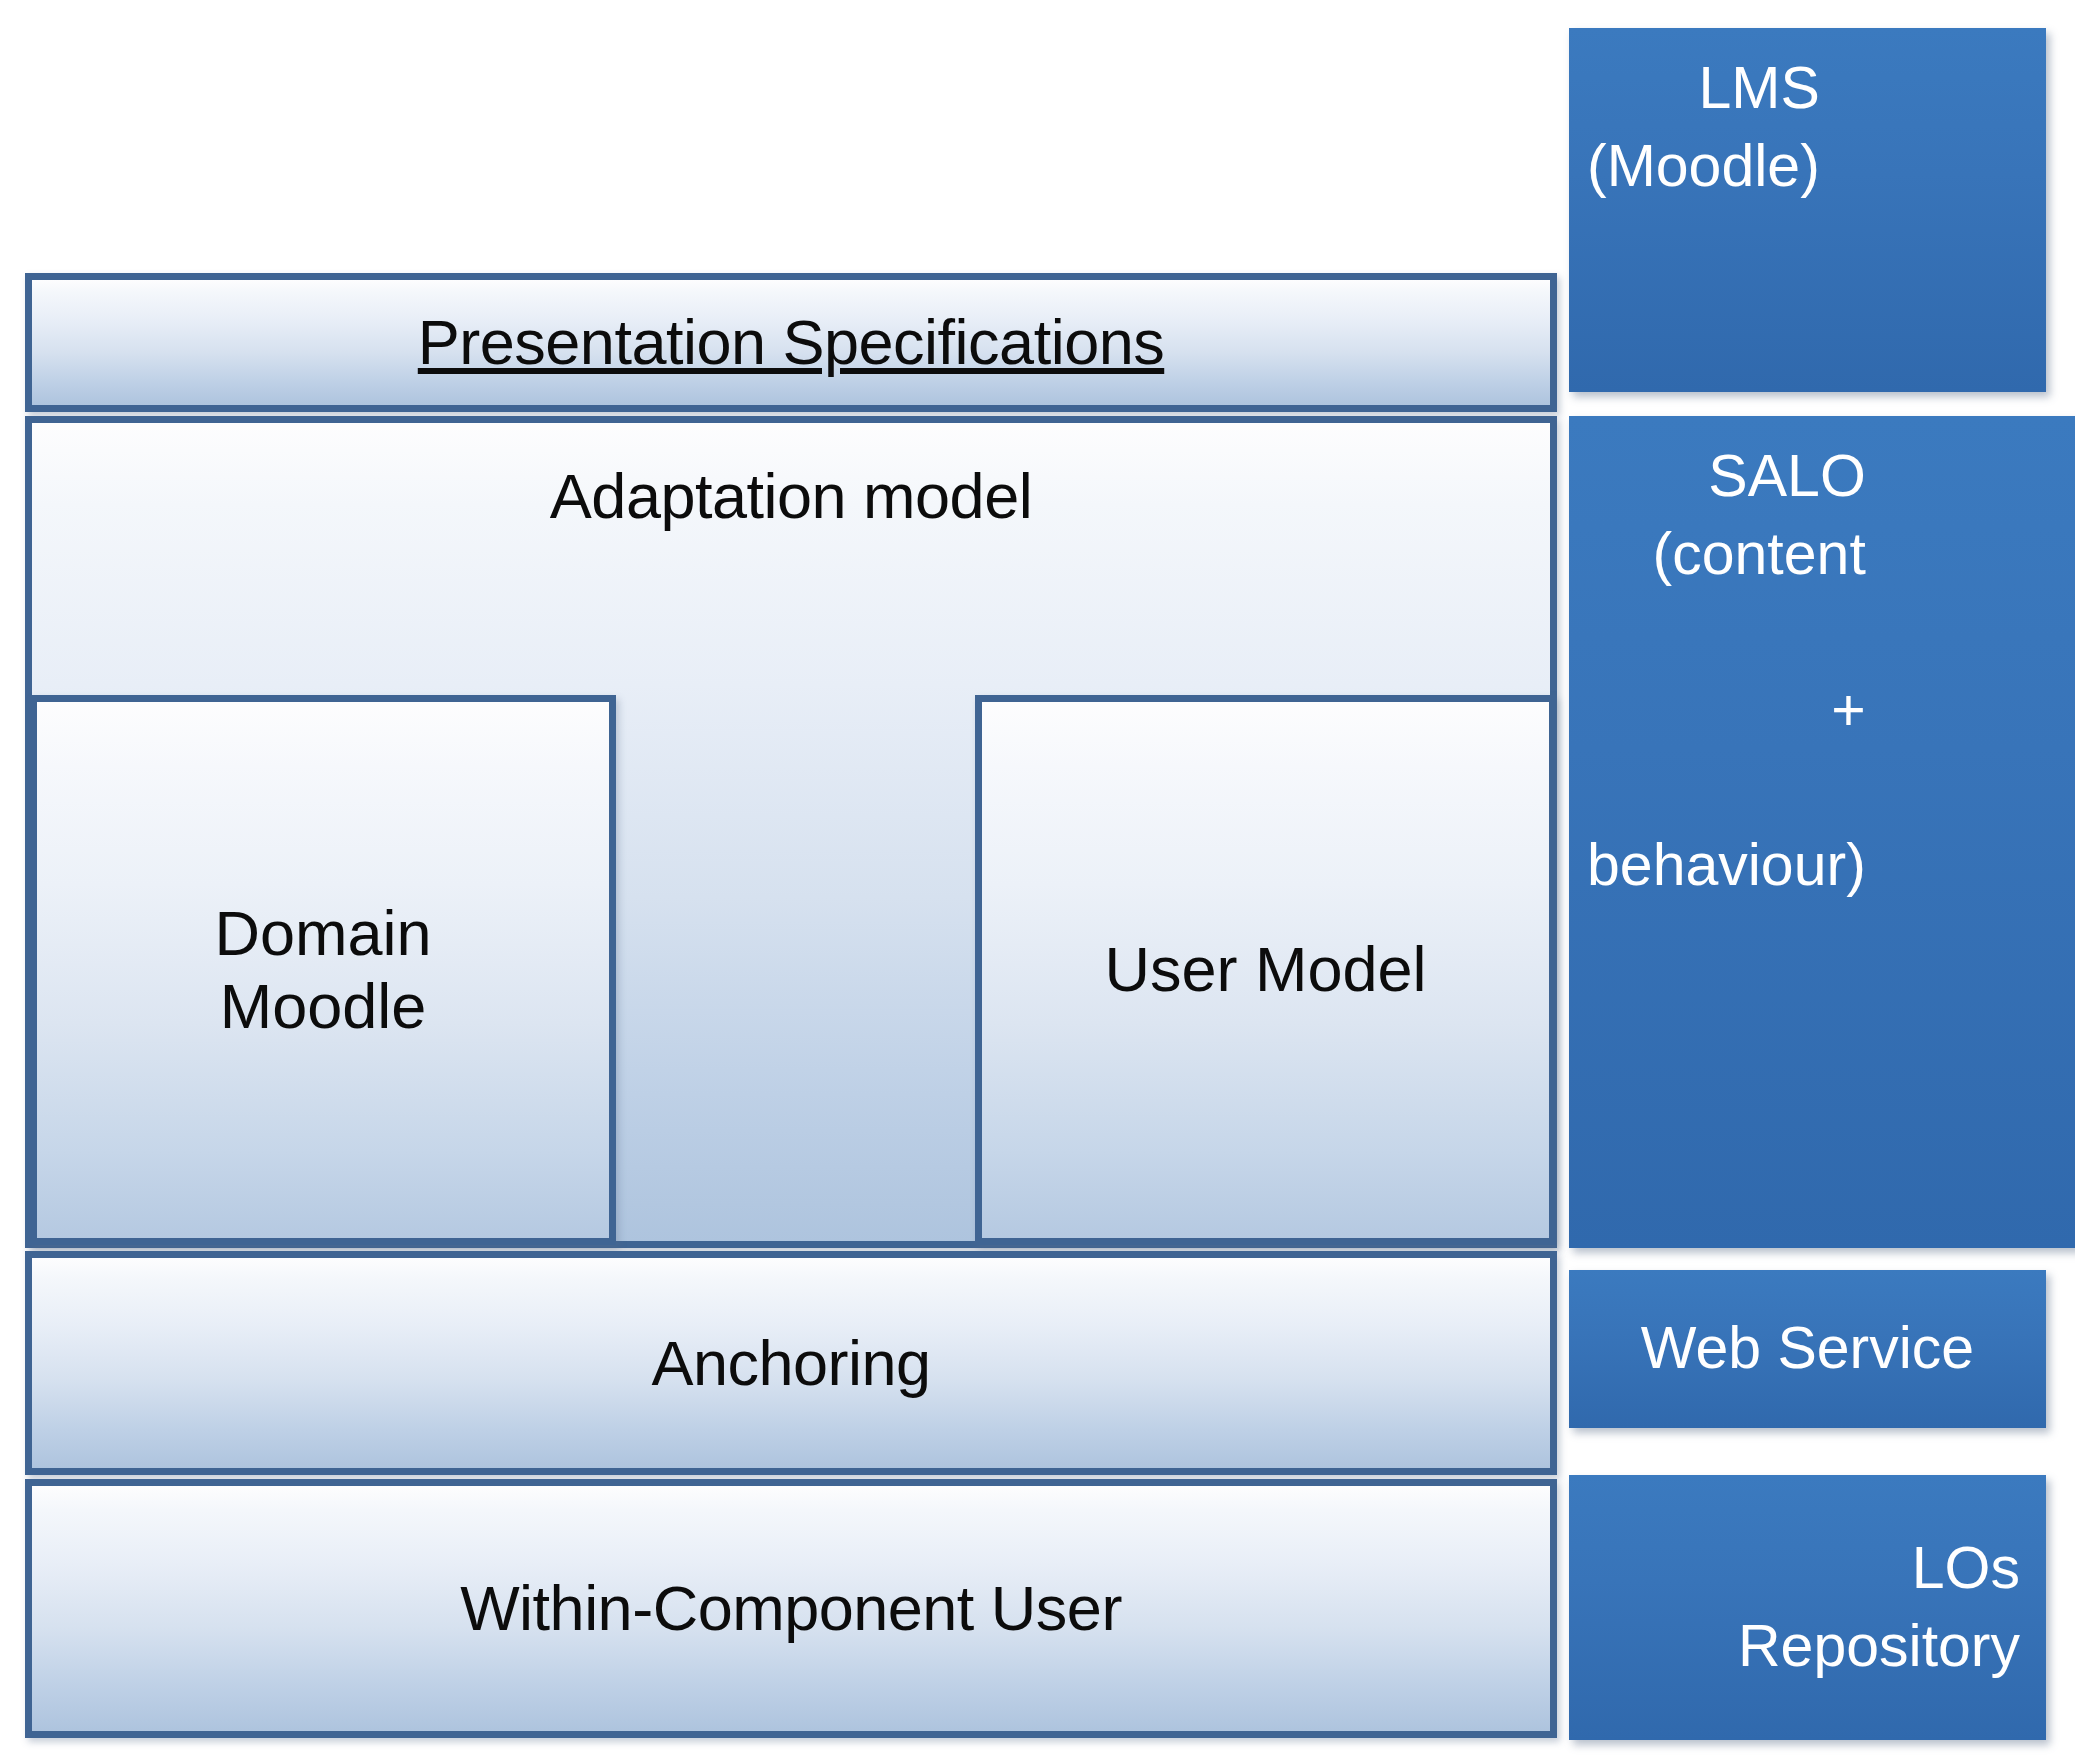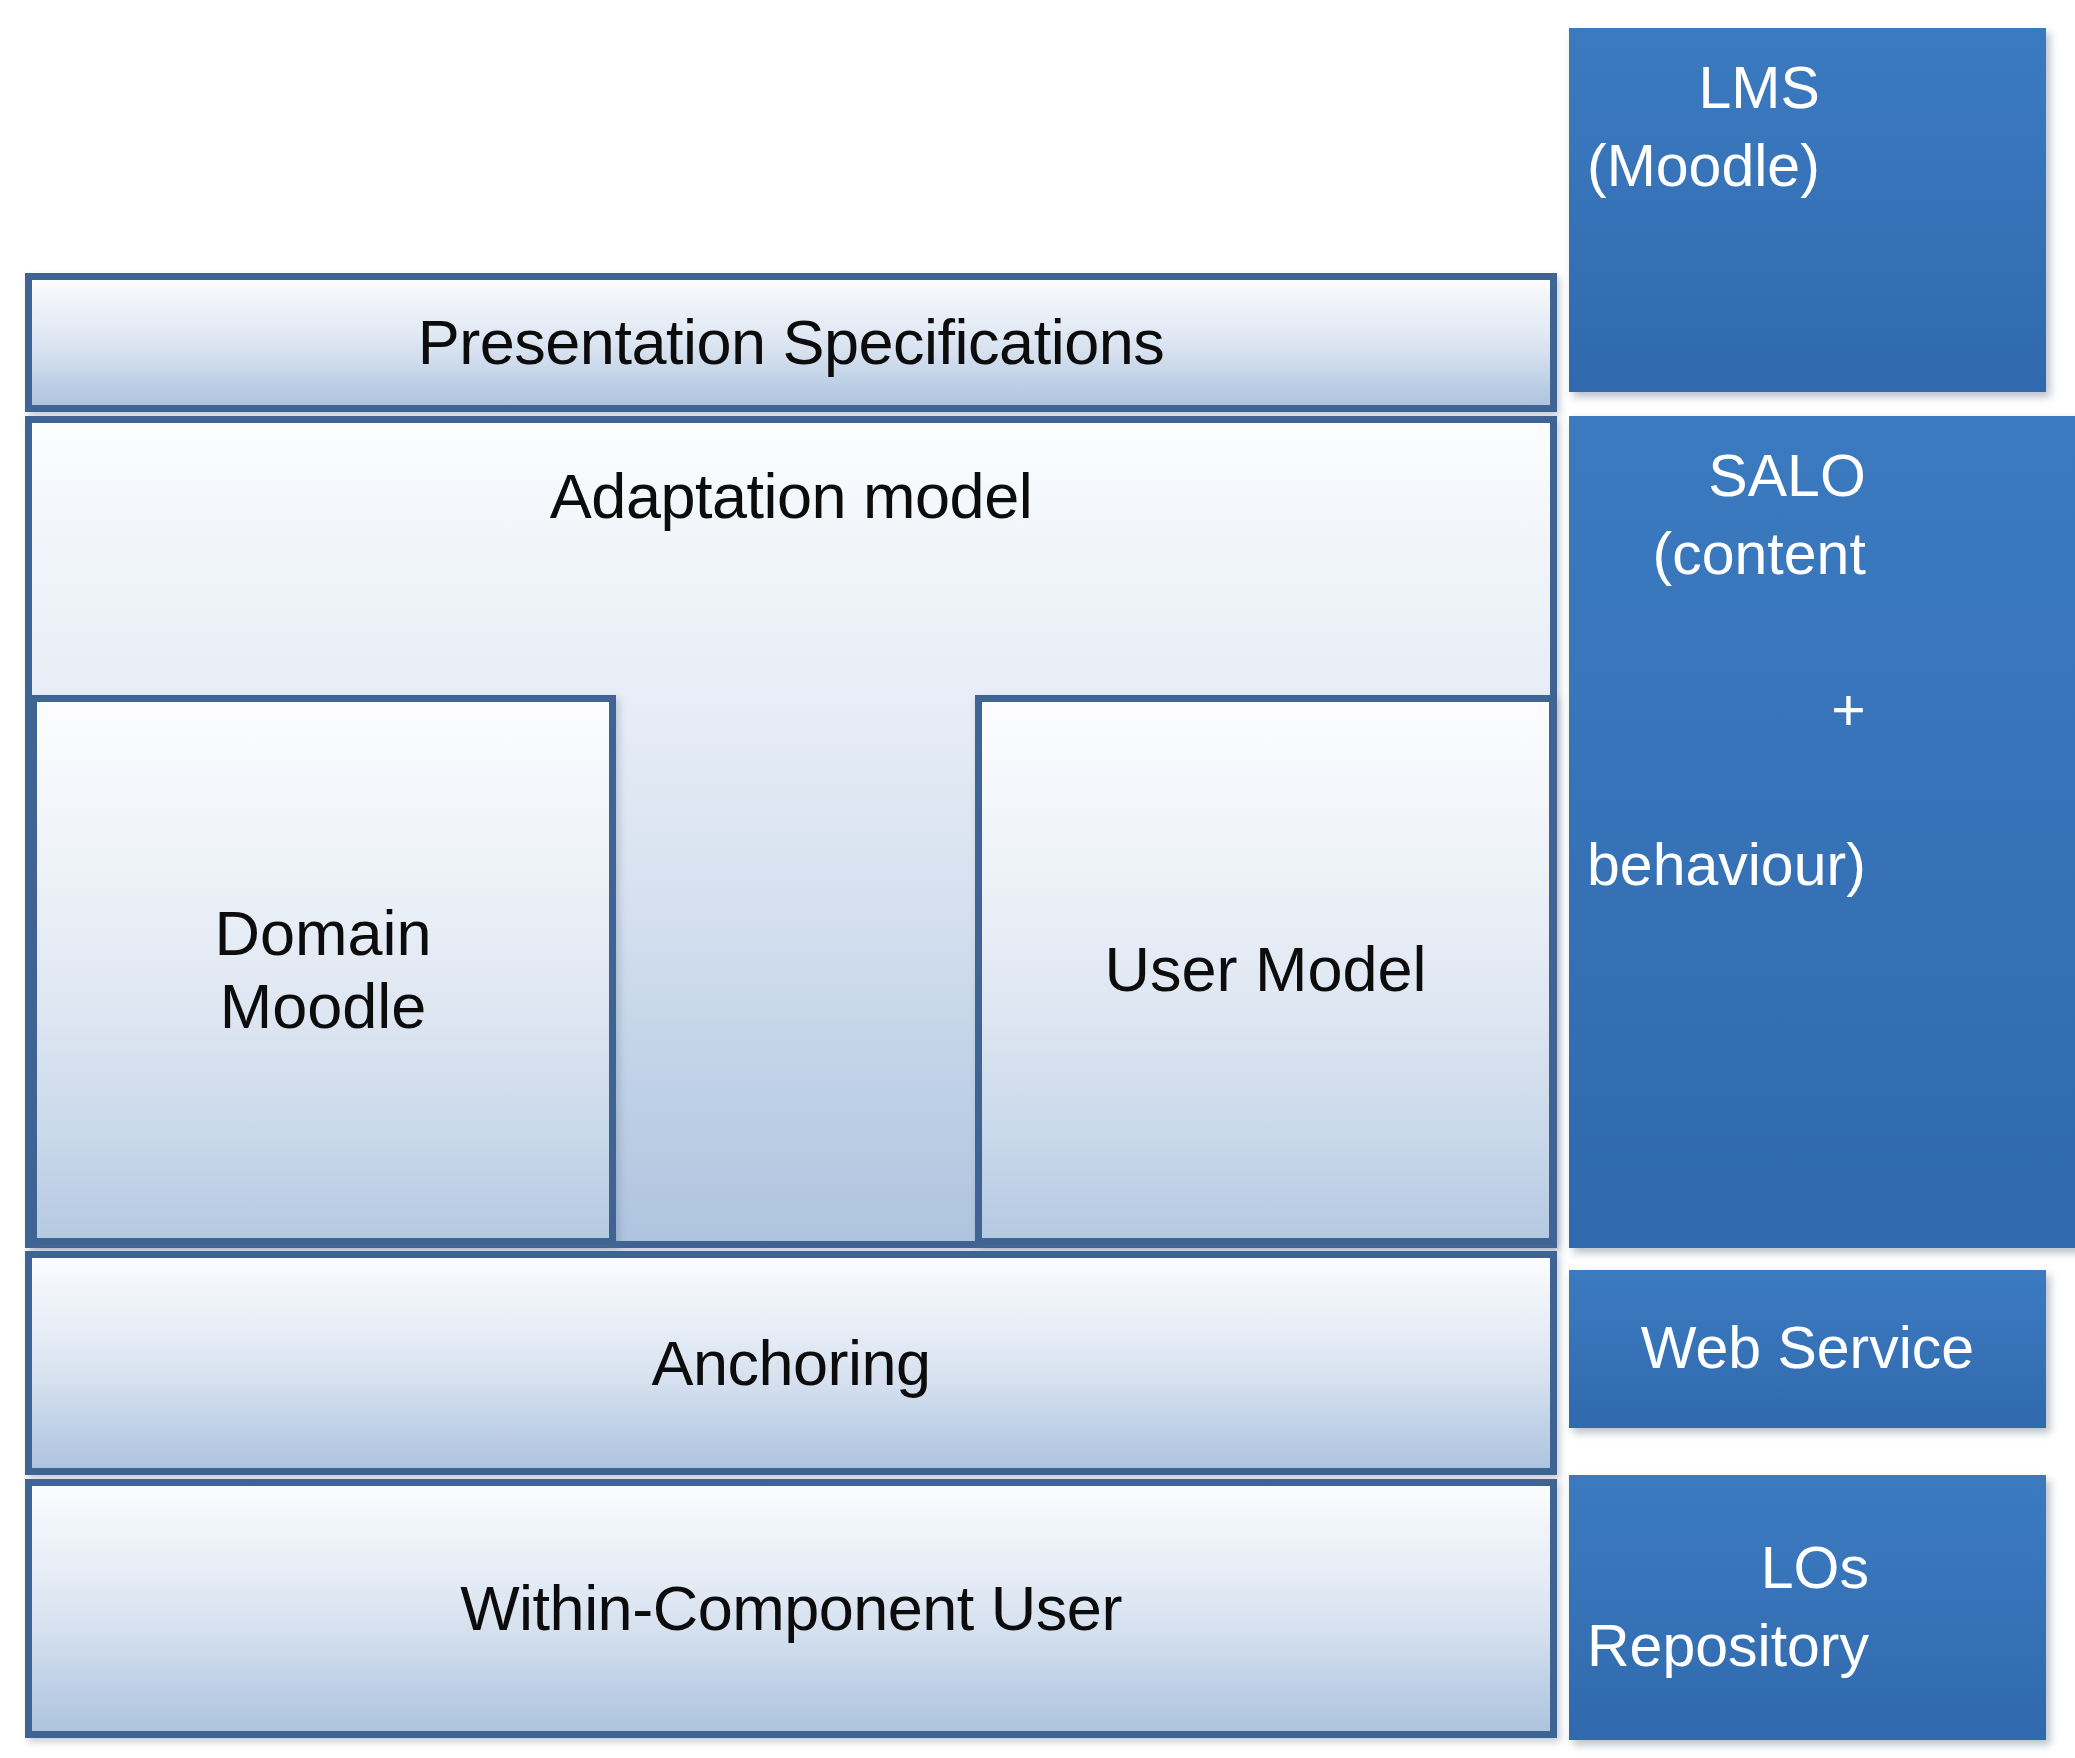--- a/index.html
+++ b/index.html
@@ -96,34 +96,34 @@
     text-align: right;
   }
   .blue-box.align-center {
     align-items: center;
     justify-content: center;
     text-align: center;
     padding: 10px;
     margin-top: 7px;
   }
   .blue-box.align-right-mid {
-    align-items: flex-start;
+    align-items: flex-end;
     justify-content: center;
     text-align: right;
   }
 
   .bb-text { display: block; }
 </style>
 </head>
 <body>
 
 <div id="canvas">
 
 
-  <div class="layer-box" style="left:25px; top:273px; width:1532px; height:139px;">
+  <div class="layer-box" style="left:25px; top:273px; width:1532px; height:139px;text-decoration:underline;">
     <span>Presentation Specifications</span>
   </div>
 
   <div class="layer-box adaptation-container" style="left:25px; top:416px; width:1532px; height:832px;">
     <span>Adaptation model</span>
   </div>
 
   <div class="nested-box" style="left:30px; top:695px; width:586px; height:550px;">
     <span>Domain
 Moodle</span>

